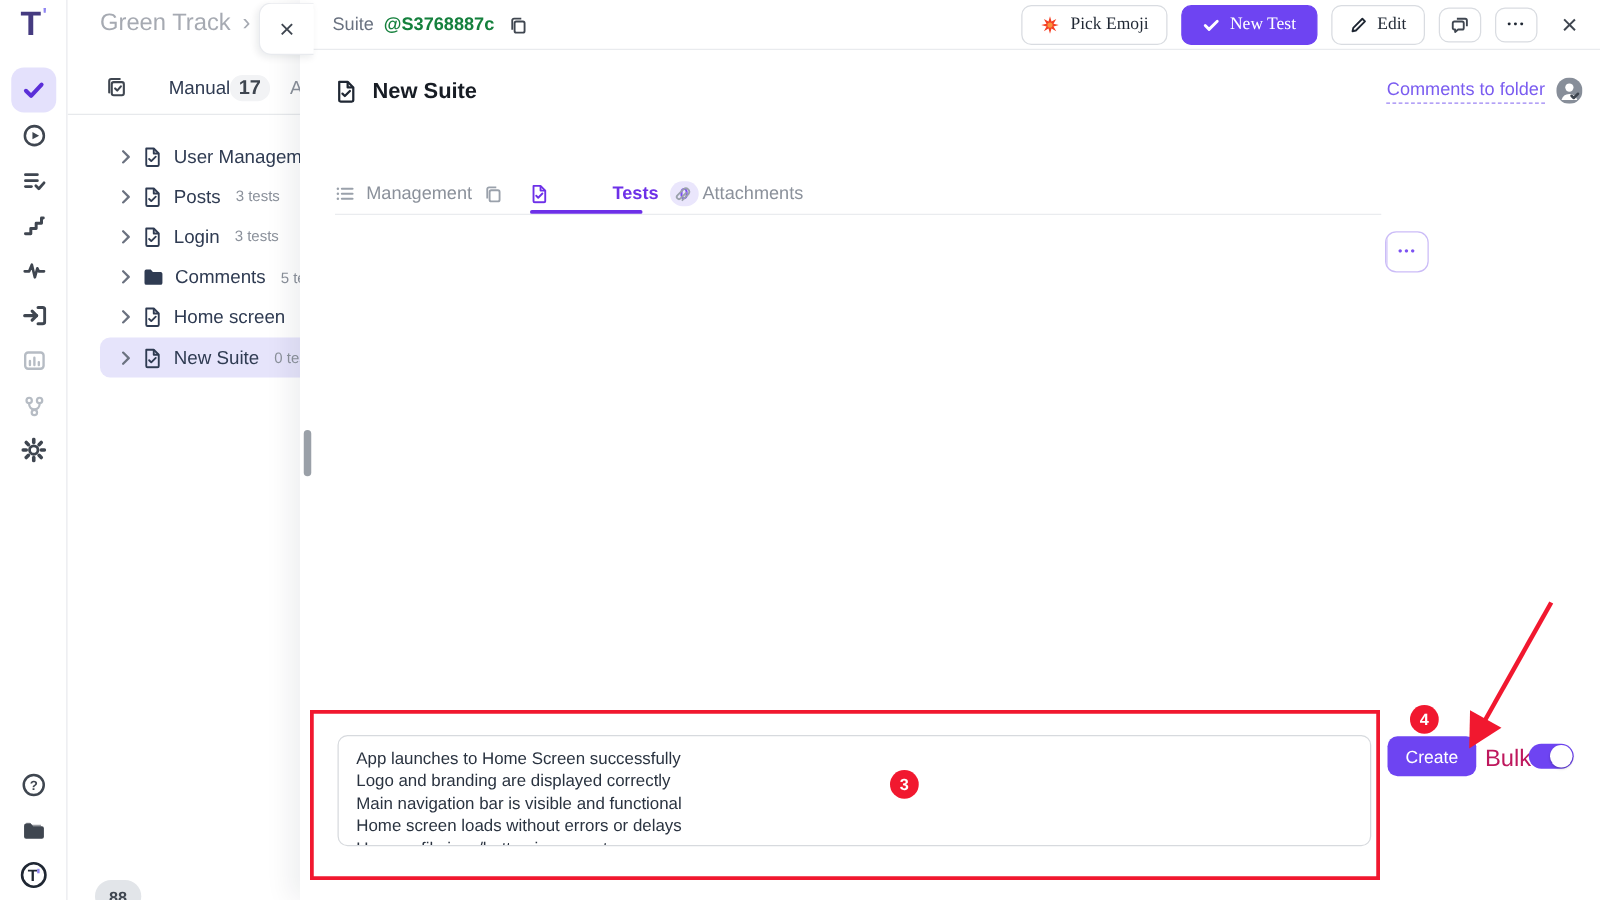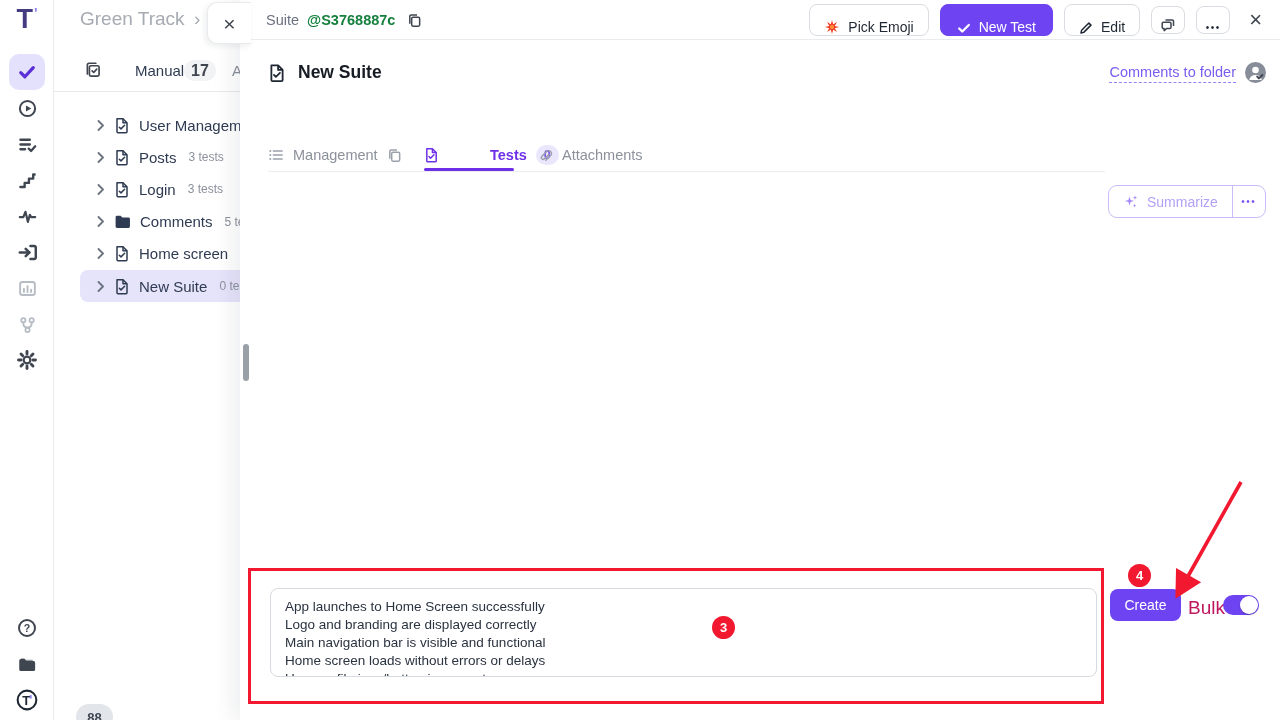--- a/index.html
+++ b/index.html
@@ -37,21 +37,21 @@
   .drawer-close-tab { position:absolute; left:207px; top:2px; width:44px; height:42px; background:#fff; border:1px solid #e8eaee; border-right:none; border-radius:10px 0 0 10px; box-shadow:-2px 2px 6px rgba(15,23,42,.08); display:flex; align-items:center; justify-content:center; z-index:6; cursor:pointer; }
   .drawer-close-tab .x { font-size:21px; color:#3f4650; line-height:1; }
   .resize-handle { position:absolute; left:243px; top:344px; width:6px; height:37px; background:#9aa0a8; border-radius:3px; z-index:7; cursor:col-resize; }
 
   .dheader { position:absolute; left:0; top:0; width:1040px; height:40px; border-bottom:1px solid #e9ebee; }
   .dheader-left { position:absolute; left:26px; top:0; height:40px; display:flex; align-items:center; gap:8px; }
   .dh-type { font-size:14.5px; color:#6a7280; }
   .dh-id { font-size:14.5px; font-weight:700; color:#15803d; }
   .dh-copy { color:#3f4650; display:flex; margin-left:4px; cursor:pointer; }
   .dheader-right { position:absolute; right:18px; top:0; height:40px; display:flex; align-items:center; gap:11px; }
-  .btn { display:flex; align-items:flex-end; gap:8px; height:32px; padding:0 14px; border:1px solid #d9dce1; border-radius:8px; background:#fff; font-size:14px; color:#1f2733; cursor:pointer; white-space:nowrap; }
+  .btn { display:flex; align-items:center; gap:8px; height:32px; padding:0 14px; border:1px solid #d9dce1; border-radius:8px; background:#fff; font-size:14px; color:#1f2733; cursor:pointer; white-space:nowrap;font-family:Liberation Serif, serif; }
   .btn.primary { background:#6e44f2; border-color:#6e44f2; color:#fff; padding:0 16px; }
   .btn.iconbtn { width:34px; height:28px; padding:0; justify-content:center; color:#3f4650; }
   .dots { font-size:10px; letter-spacing:1.5px; color:#1f2733; line-height:1; }
   .dh-close { font-size:22px; color:#3f4650; margin-left:8px; line-height:1; cursor:pointer; }
 
   .dtitle-row { position:absolute; left:28px; top:62px; display:flex; align-items:center; gap:12px; }
   .dtitle { font-size:17.5px; font-weight:700; color:#171c24; }
   .dtitle-ic { color:#1f2733; display:flex; }
   .dconvert { position:absolute; right:44px; top:64px; display:flex; align-items:center; }
   .convert-link { font-size:14.5px; color:#7a5cf0; border-bottom:1px dashed #9a82f4; padding-bottom:2px; cursor:pointer; }
@@ -404,30 +404,20 @@
         <span class="g-ic">
           <svg width="15" height="15" viewBox="0 0 16 16" fill="none" stroke="currentColor" stroke-width="1.5" stroke-linecap="round" stroke-linejoin="round">
               <path d="M11.6 6.8l-4.7 4.7a1.9 1.9 0 0 1-2.7-2.7l5.3-5.3a3 3 0 0 1 4.2 4.2l-5.3 5.3"></path>
             </svg>
         </span>
         <span class="lbl">Attachments</span>
       </div>
     </div>
 
     <div class="summarize">
-      <div class="sum-main">
-        <span class="spark">
-          <svg width="16" height="16" viewBox="0 0 16 16" fill="currentColor">
-              <path d="M6.5 2.5 7.6 6 11 7 7.6 8 6.5 11.5 5.4 8 2 7 5.4 6z"></path>
-              <path d="M12 1.5l.55 1.6 1.6.55-1.6.55L12 5.8l-.55-1.6-1.6-.55 1.6-.55z"></path>
-              <path d="M11.6 9.8l.5 1.4 1.4.5-1.4.5-.5 1.4-.5-1.4-1.4-.5 1.4-.5z"></path>
-            </svg>
-        </span>
-        <span>Summarize</span>
-      </div>
       <div class="sum-div"></div>
       <div class="sum-more">
         <span class="dots">•••</span>
       </div>
     </div>
 
     <textarea class="bulk-textarea" spellcheck="false" style="">App launches to Home Screen successfully
 Logo and branding are displayed correctly
 Main navigation bar is visible and functional
 Home screen loads without errors or delays

